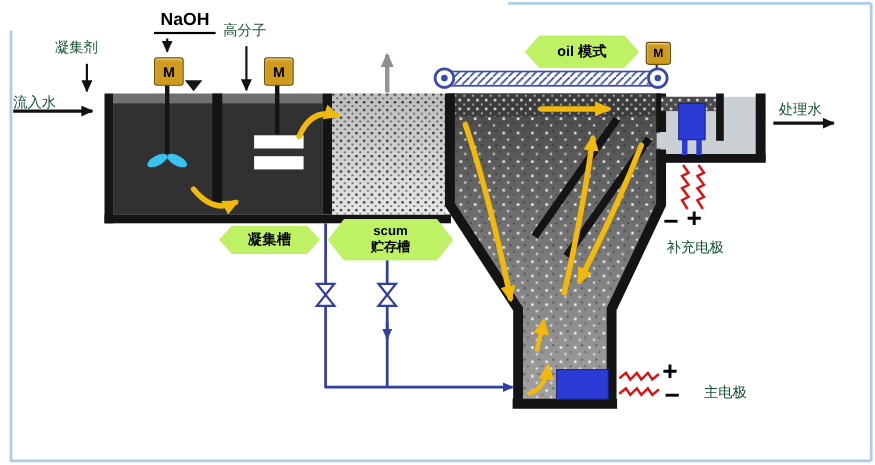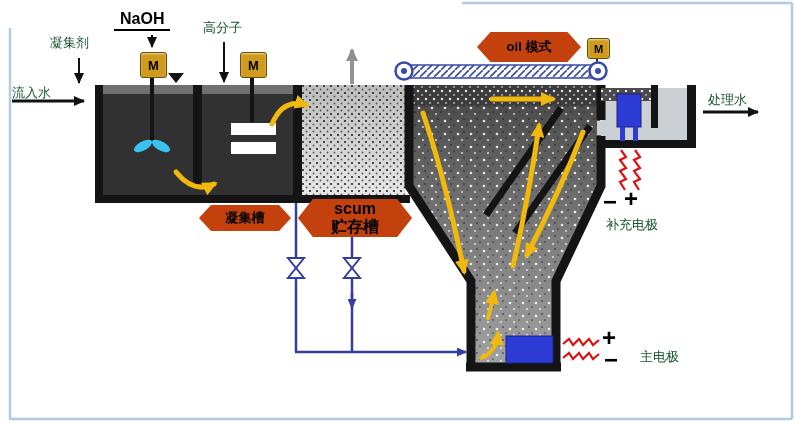--- a/index.html
+++ b/index.html
@@ -2,24 +2,24 @@
 <html><head>
 <meta charset="utf-8">
 <style>
   html,body{margin:0;padding:0;background:#fff;}
   .canvas{position:relative;width:795px;height:423px;background:#ffffff;overflow:hidden;
           font-family:"Liberation Sans","DejaVu Sans",sans-serif;}
   .abs{position:absolute;}
   .lbl{position:absolute;color:#14532d;font-size:13px;line-height:1.15;white-space:nowrap;}
   .naoh{position:absolute;font-weight:bold;font-size:16px;color:#000;border-bottom:2px solid #000;
         padding:0 6px 1px;white-space:nowrap;}
-  .badge{position:absolute;background:#c2410c;display:flex;align-items:center;justify-content:center;
+  .badge{position:absolute;background:#bef264;display:flex;align-items:center;justify-content:center;
          font-weight:bold;font-size:13px;color:#000;text-align:center;
          clip-path:polygon(13% 0,87% 0,100% 50%,87% 100%,13% 100%,0 50%);}
-  .badge .two{line-height:1.15;font-size:16px;}
+  .badge .two{line-height:1.15;font-size:12px;}
   .badge.ellipse{clip-path:none;border-radius:50%;font-size:14px;}
   .motor{position:absolute;background:#cf9b1d;border:1px solid #6b4e09;border-radius:3px;color:#000;
          font-weight:bold;display:flex;align-items:center;justify-content:center;font-size:13px;
          box-shadow:inset 0 1px 2px rgba(255,255,255,.6);}
   .motor.small{font-size:11px;}
   .sign{position:absolute;font-weight:bold;font-size:24px;line-height:1;color:#000;}
   .spark{stroke:#dd1111;stroke-width:2.2;fill:none;}
 </style>
 </head>
 <body>
@@ -186,21 +186,21 @@
       <line x1="703" y1="112" x2="758" y2="112" stroke="#111" stroke-width="3" marker-end="url(#mBlack)"></line>
       <line x1="79" y1="58" x2="79" y2="83" stroke="#111" stroke-width="2" marker-end="url(#mBlack)"></line>
       <line x1="152" y1="35" x2="152" y2="47" stroke="#111" stroke-width="2" marker-end="url(#mBlack)"></line>
       <line x1="224" y1="42" x2="224" y2="82" stroke="#111" stroke-width="2" marker-end="url(#mBlack)"></line>
       <line x1="352" y1="84" x2="352" y2="50" stroke="#949494" stroke-width="4" marker-end="url(#mGray)"></line>
     </g>
   </svg>
 
   <div class="lbl" style="left:12px;top:86px">流入水</div>
   <div class="lbl" style="left:50px;top:36px">凝集剂</div>
-  <div class="naoh" style="left:114px;top:10px">NaOH</div>
+  <div class="naoh" style="left:140px;top:10px">NaOH</div>
   <div class="lbl" style="left:203px;top:21px">高分子</div>
   <div class="lbl" style="left:708px;top:93px">处理水</div>
   <div class="lbl" style="left:606px;top:218px">补充电极</div>
   <div class="lbl" style="left:640px;top:350px">主电极</div>
 
   <span class="sign" style="left:603px;top:190px">−</span>
   <span class="sign" style="left:624px;top:187px">+</span>
   <span class="sign" style="left:602px;top:326px">+</span>
   <span class="sign" style="left:604px;top:348px">−</span>
 

